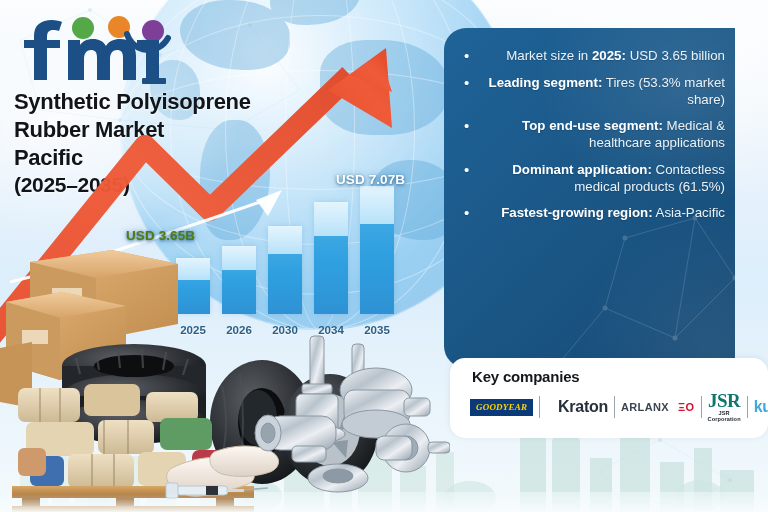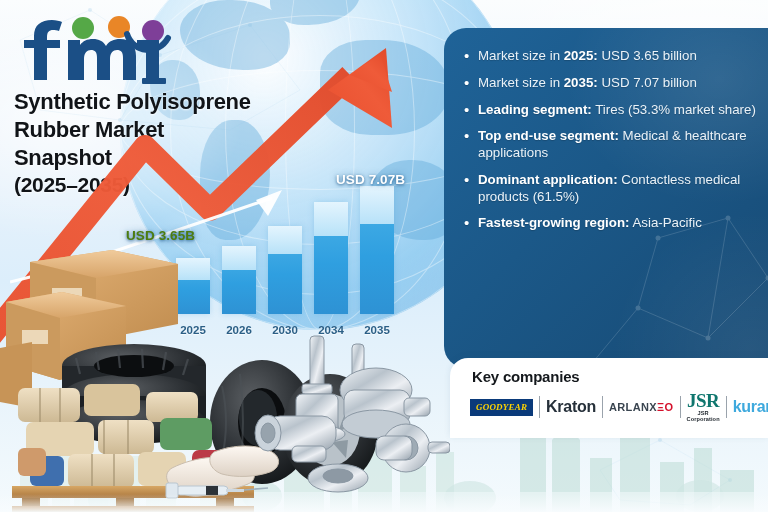--- a/index.html
+++ b/index.html
@@ -151,25 +151,26 @@
   
   .red-arrow { position: absolute; left: 0; top: 20px; width: 440px; height: 330px; }
 
   
   .collage { position: absolute; left: 0; top: 240px; width: 450px; height: 272px; }
 
   
   .panel {
     position: absolute;
     left: 444px; top: 28px;
-    width: 324px; height: 340px;
+    width: 291px; height: 340px;
     background: linear-gradient(135deg, #1f6398 0%, #1b5888 45%, #174a74 100%);
     border-top-left-radius: 22px;
     border-bottom-left-radius: 22px;
     overflow: hidden;
+    text-align: right;
   }
   .panel .sheen {
     position: absolute; inset: 0;
     background:
       radial-gradient(ellipse 220px 180px at 85% 15%, rgba(255,255,255,.10), rgba(255,255,255,0) 70%),
       radial-gradient(ellipse 200px 200px at 95% 95%, rgba(255,255,255,.07), rgba(255,255,255,0) 70%);
   }
   .panel .net2 { position: absolute; right: -30px; bottom: -20px; opacity: .18; }
   .bullets {
     position: absolute; left: 20px; top: 20px; right: 10px;
@@ -191,20 +192,21 @@
   .bullet b { color: #ffffff; font-weight: bold; }
 
   
   .kc {
     position: absolute;
     left: 450px; top: 358px;
     width: 318px; height: 80px;
     background: #ffffff;
     border-top-left-radius: 18px;
     box-shadow: 0 -1px 6px rgba(40,80,120,.10);
+    border-radius: 15px;
   }
   .kc-title {
     position: absolute; left: 22px; top: 10px;
     font-size: 15px; font-weight: bold; color: #14181c;
     letter-spacing: -.2px;
   }
   .logos {
     position: absolute; left: 14px; top: 36px; right: 6px;
     display: flex; align-items: center; gap: 0;
   }
@@ -221,27 +223,27 @@
     font-family: "Liberation Serif", serif;
     font-weight: bold; font-style: italic;
     font-size: 9px; letter-spacing: .2px;
     padding: 3px 5px;
     line-height: 1;
     white-space: nowrap;
     border: 1px solid #0a3a7a;
   }
   .kraton {
     color: #26303a; font-size: 16px; font-weight: bold;
-    letter-spacing: -.3px; white-space: nowrap;
+    letter-spacing: -.3px; white-space: nowrap; margin-left: 12px;
   }
   .arlanxeo {
     color: #3a4550; font-size: 11px; font-weight: bold;
     letter-spacing: .4px; white-space: nowrap;
   }
-  .arlanxeo .eo { color: #d5102b; }
+  .arlanxeo .eo { color: #d5102b; margin-left: 9px; }
   .jsr-wrap { text-align: center; line-height: 1; }
   .jsr {
     color: #0f766e; font-family: "Liberation Serif", serif;
     font-size: 19px; font-weight: bold; letter-spacing: -.5px;
   }
   .jsr-sub {
     color: #1d242b; font-size: 5.6px; font-weight: bold;
     letter-spacing: .1px; margin-top: 1px;
   }
   .kuraray {
@@ -346,21 +348,21 @@
 
         <path d="M130 68 L130 36 L121 36 L121 28 L143 28 L143 68 Z"></path>
         <rect x="126" y="66" width="24" height="6" rx="1"></rect>
       </g>
     </svg>
   </div>
 
   <div class="headline">
     <span>Synthetic Polyisoprene</span><br>
     <span>Rubber Market</span><br>
-    <span>Snapshot</span><br>
+    <span>Pacific</span><br>
     <span class="sub">(2025–2035)</span>
   </div>
 
   <svg class="red-arrow" viewBox="0 0 440 330">
     <defs>
       <linearGradient id="redg" x1="0" y1="1" x2="1" y2="0">
         <stop offset="0%" stop-color="#e8502f"></stop>
         <stop offset="55%" stop-color="#ef5b39"></stop>
         <stop offset="100%" stop-color="#e24a2a"></stop>
       </linearGradient>
@@ -571,23 +573,20 @@
           <circle cx="150" cy="30" r="2.5"></circle>
         <circle cx="80" cy="50" r="2.5"></circle>
       </g>
     </svg>
 
     <div class="bullets">
       <div class="bullet">
         <span>Market size in </span><b>2025</b><b>:</b><span> USD 3.65 billion</span>
       </div>
       <div class="bullet">
-        <span>Market size in </span><b>2035</b><b>:</b><span> USD 7.07 billion</span>
-      </div>
-      <div class="bullet">
         <b>Leading segment:</b><span> Tires (53.3% market share)</span>
       </div>
       <div class="bullet">
         <b>Top end-use segment:</b><span> Medical &amp; healthcare applications</span>
       </div>
       <div class="bullet">
         <b>Dominant application:</b><span> Contactless medical products (61.5%)</span>
       </div>
       <div class="bullet">
         <b>Fastest-growing region:</b><span> Asia-Pacific</span>

